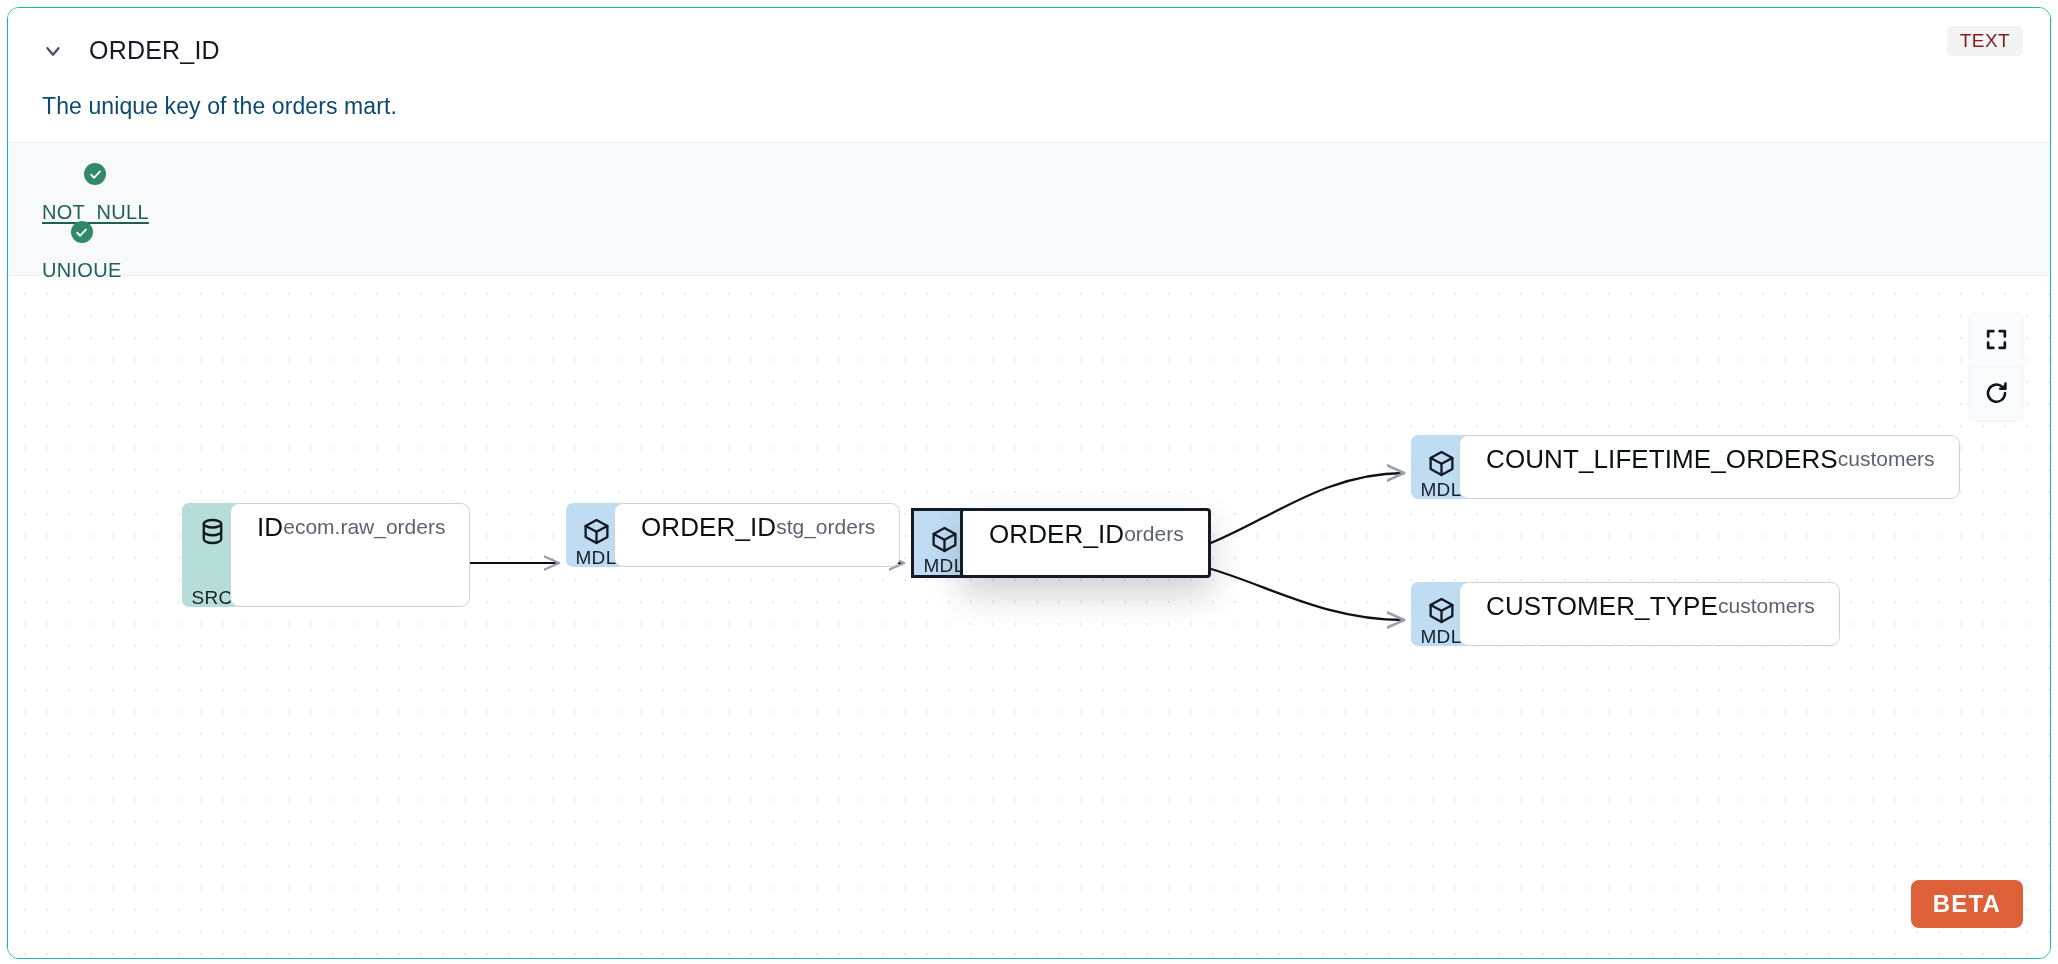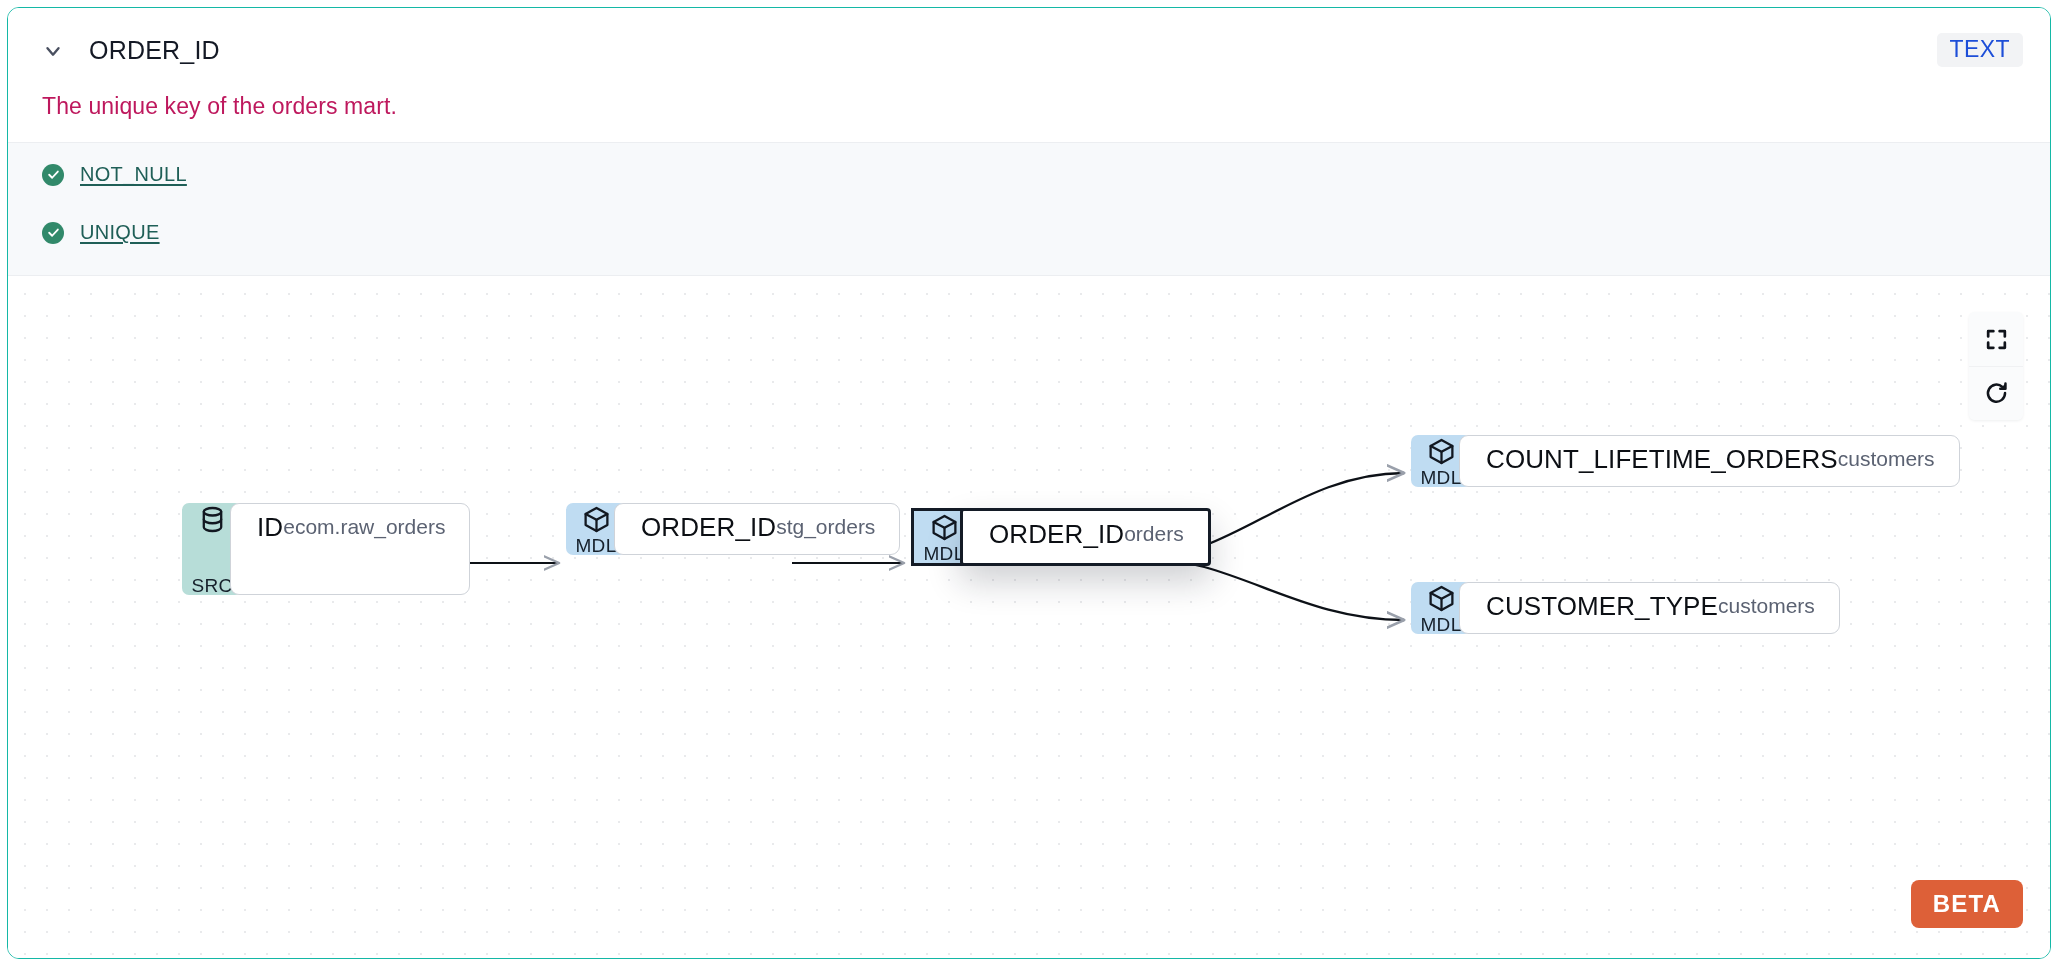--- a/index.html
+++ b/index.html
@@ -52,37 +52,37 @@
     font-size: 25px;
     font-weight: 400;
     color: #141925;
     letter-spacing: 0.2px;
     white-space: nowrap;
   }
 
   #type-badge {
     position: absolute;
     right: 27px;
-    top: 25px;
+    top: 18px;
     background: #f2f3f5;
-    color: #1d4ed8;
-    font-size: 23px;
+    color: #7f1d1d;
+    font-size: 19px;
     letter-spacing: 0.4px;
     padding: 5px 13px 6px 13px;
     border-radius: 5px;
     line-height: 1;
   }
 
   
   #description {
     position: absolute;
     left: 34px;
     top: 85px;
     font-size: 23px;
-    color: #be185d;
+    color: #0c4a6e;
     letter-spacing: 0.1px;
   }
 
   
   #tests {
     position: absolute;
     left: 0;
     top: 134px;
     width: 2042px;
     height: 134px;
@@ -90,20 +90,21 @@
     border-top: 1px solid #eceef1;
     border-bottom: 1px solid #eceef1;
   }
 
   .test-row {
     position: absolute;
     left: 34px;
     display: flex;
     align-items: center;
     gap: 16px;
+    flex-direction: column;
   }
   .test-row.r0 { top: 20px; }
   .test-row.r1 { top: 78px; }
 
   .check-circle {
     width: 22px;
     height: 22px;
     border-radius: 50%;
     background: #31896a;
     display: flex;
@@ -149,21 +150,21 @@
   .node-badge {
     width: 60px;
     flex: none;
     border-radius: 7px;
     display: flex;
     flex-direction: column;
     align-items: center;
     justify-content: center;
     gap: 2px;
     z-index: 1;
-    padding-top: 2px;
+    padding-top: 14px;
   }
   .badge-src { background: #b7ddd8; gap: 42px; }
   .badge-mdl { background: #bfdcf2; }
 
   .node-badge svg { width: 29px; height: 29px; display: block; color: #121821; }
 
   .badge-text {
     font-size: 19px;
     color: #16202b;
     letter-spacing: 0.3px;

